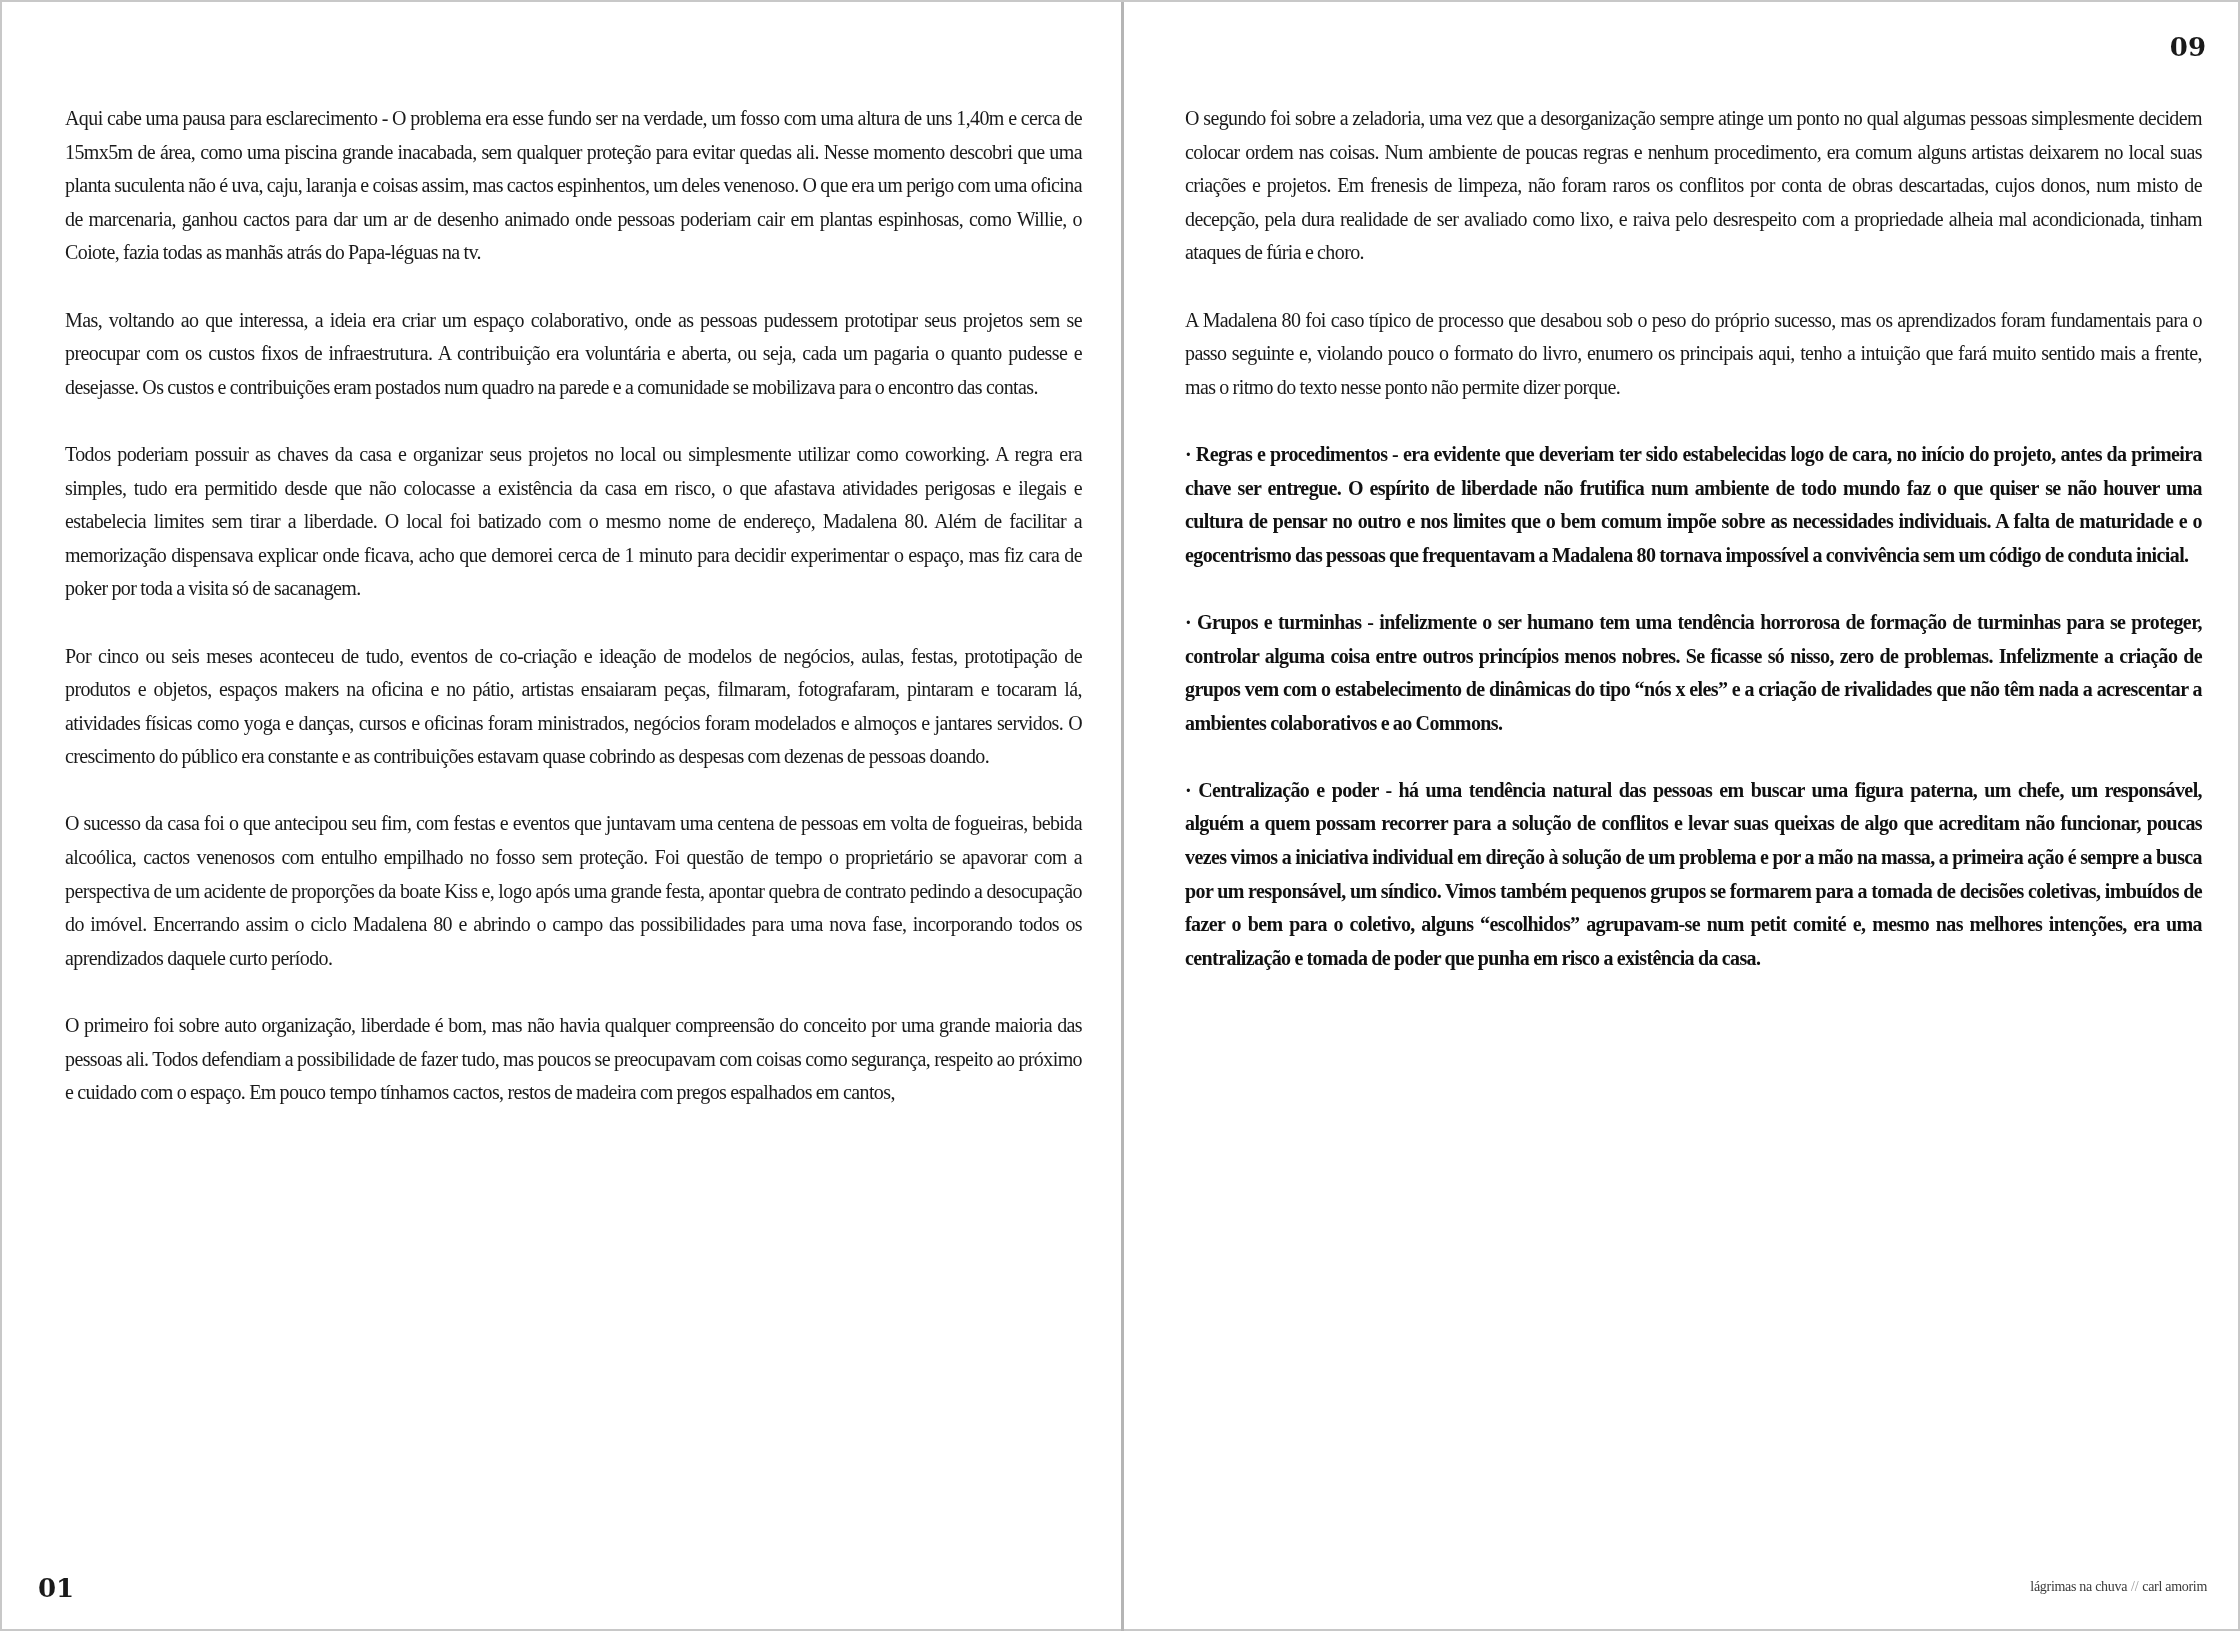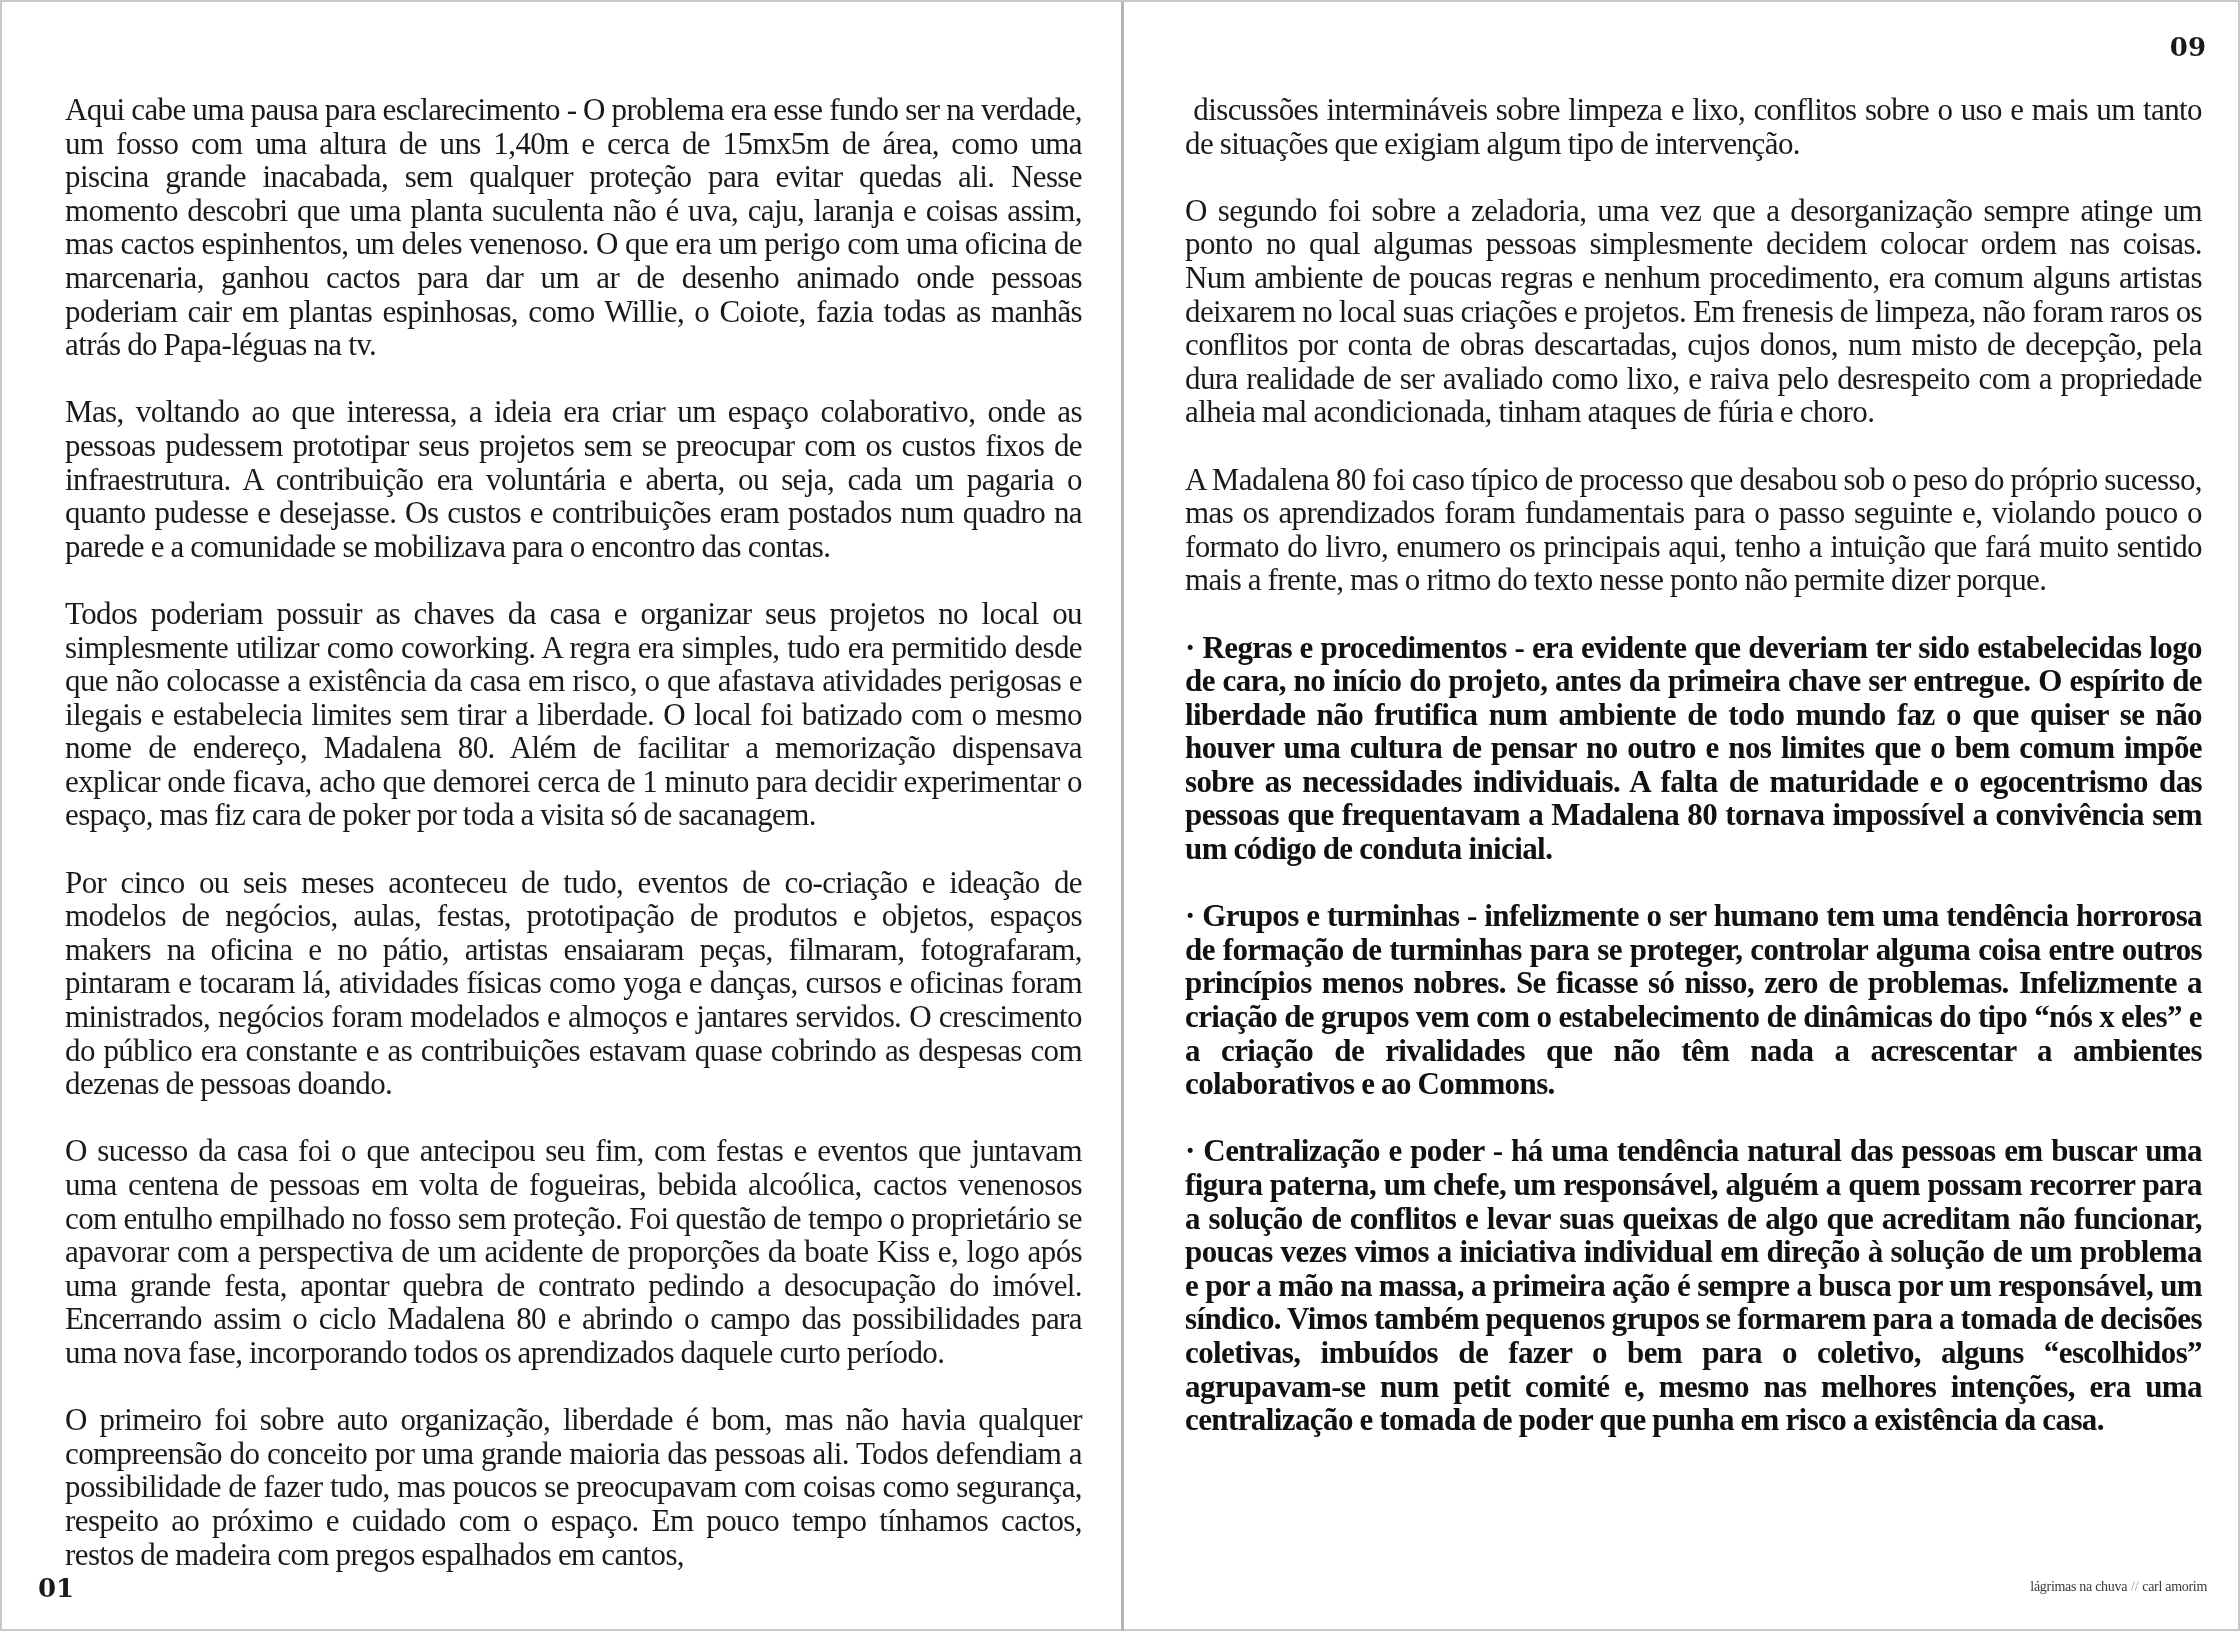--- a/index.html
+++ b/index.html
@@ -42,23 +42,23 @@
     .page-left {
       left: 0;
       width: 1119px;
     }
     .page-right {
       left: 1122px;
       width: 1118px;
     }
     .column {
       position: absolute;
-      top: 91px;
+      top: 100px;
       width: 1017px;
-      font-size: 31px;
+      font-size: 20px;
       line-height: 33.6px;
       text-align: justify;
       letter-spacing: -0.6px;
       word-spacing: -0.5px;
     }
     .page-left .column { left: 63px; }
     .page-right .column { left: 61px; }
     .column p {
       margin: 0 0 33.6px 0;
     }
@@ -112,21 +112,20 @@
       <p>O primeiro foi sobre auto organização, liberdade é bom, mas não havia qualquer compreensão do conceito por uma grande maioria das pessoas ali. Todos defendiam a possibilidade de fazer tudo, mas poucos se preocupavam com coisas como segurança, respeito ao próximo e cuidado com o espaço. Em pouco tempo tínhamos cactos, restos de madeira com pregos espalhados em cantos,</p>
     </div>
     <div class="folio folio-left">01</div>
   </div>
 
   <div class="gutter"></div>
 
   <div class="page page-right">
     <div class="folio folio-right">09</div>
     <div class="column">
-      <p style="white-space: pre-wrap;"> discussões intermináveis sobre limpeza e lixo, conflitos sobre o uso e mais um tanto de situações que exigiam algum tipo de intervenção.</p>
       <p>O segundo foi sobre a zeladoria, uma vez que a desorganização sempre atinge um ponto no qual algumas pessoas simplesmente decidem colocar ordem nas coisas. Num ambiente de poucas regras e nenhum procedimento, era comum alguns artistas deixarem no local suas criações e projetos. Em frenesis de limpeza, não foram raros os conflitos por conta de obras descartadas, cujos donos, num misto de decepção, pela dura realidade de ser avaliado como lixo, e raiva pelo desrespeito com a propriedade alheia mal acondicionada, tinham ataques de fúria e choro.</p>
       <p>A Madalena 80 foi caso típico de processo que desabou sob o peso do próprio sucesso, mas os aprendizados foram fundamentais para o passo seguinte e, violando pouco o formato do livro, enumero os principais aqui, tenho a intuição que fará muito sentido mais a frente, mas o ritmo do texto nesse ponto não permite dizer porque.</p>
       <p class="bold">· Regras e procedimentos - era evidente que deveriam ter sido estabelecidas logo de cara, no início do projeto, antes da primeira chave ser entregue. O espírito de liberdade não frutifica num ambiente de todo mundo faz o que quiser se não houver uma cultura de pensar no outro e nos limites que o bem comum impõe sobre as necessidades individuais. A falta de maturidade e o egocentrismo das pessoas que frequentavam a Madalena 80 tornava impossível a convivência sem um código de conduta inicial.</p>
       <p class="bold">· Grupos e turminhas - infelizmente o ser humano tem uma tendência horrorosa de formação de turminhas para se proteger, controlar alguma coisa entre outros princípios menos nobres. Se ficasse só nisso, zero de problemas. Infelizmente a criação de grupos vem com o estabelecimento de dinâmicas do tipo “nós x eles” e a criação de rivalidades que não têm nada a acrescentar a ambientes colaborativos e ao  Commons.</p>
       <p class="bold">· Centralização e poder - há uma tendência natural das pessoas em buscar uma figura paterna, um chefe, um responsável, alguém a quem possam recorrer para a solução de conflitos e levar suas queixas de algo que acreditam não funcionar, poucas vezes vimos a iniciativa individual em direção à solução de um problema e por a mão na massa, a primeira ação é sempre a busca por um responsável, um síndico. Vimos também pequenos grupos se formarem para a tomada de decisões coletivas, imbuídos de fazer o bem para o coletivo, alguns “escolhidos” agrupavam-se num petit comité e, mesmo nas melhores intenções, era uma centralização e tomada de poder que punha em risco a existência da casa.</p>
     </div>
     <div class="running-footer">
       <span>lágrimas na chuva</span><span class="sep">//</span><span>carl amorim</span>
     </div>
   </div>

